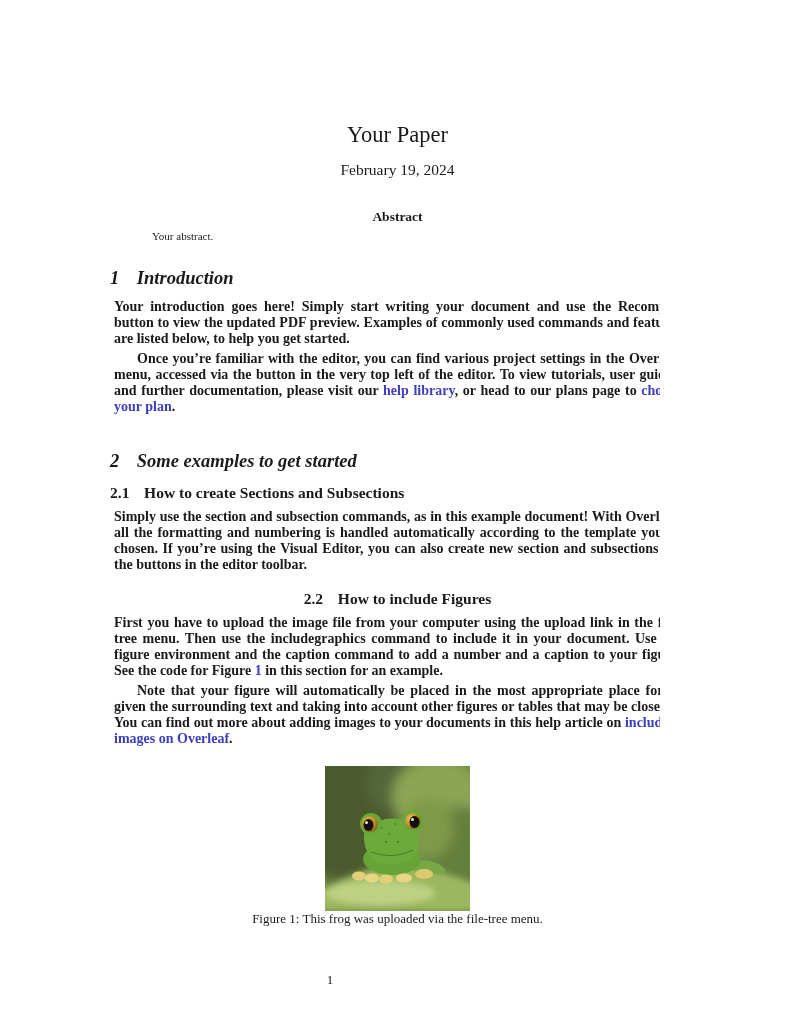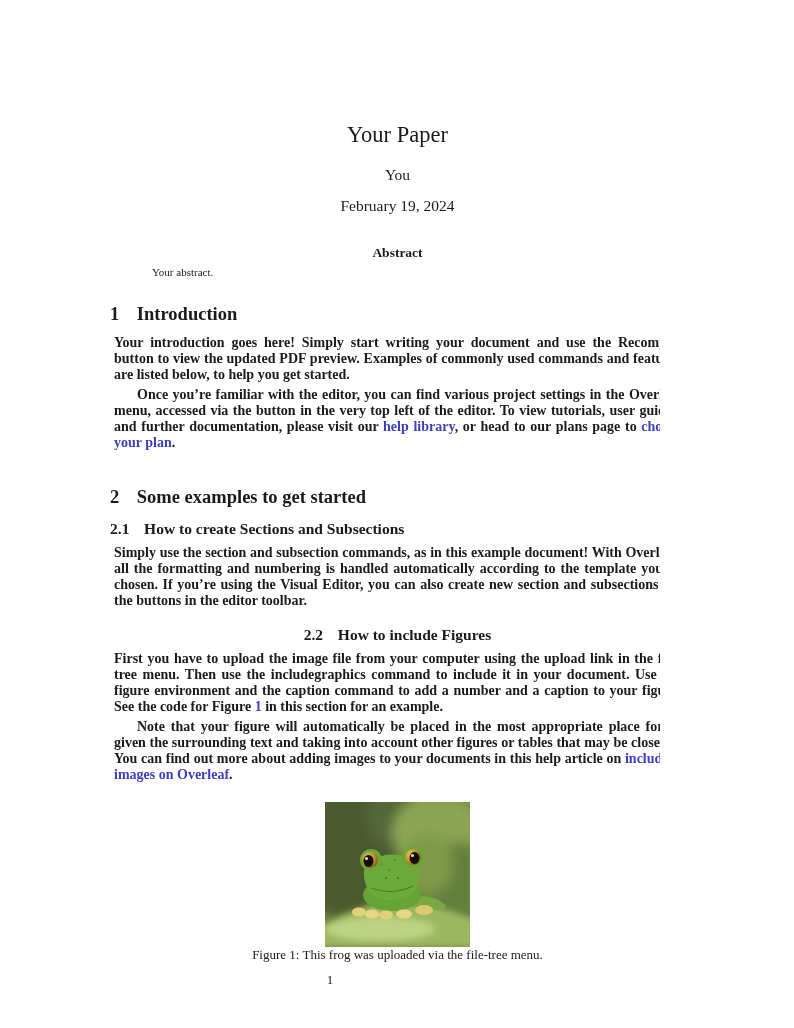--- a/index.html
+++ b/index.html
@@ -20,21 +20,21 @@
     position:absolute;
     left:110px;top:0;
     width:575px;
     padding-top:123px;
   }
   .title{margin:0;font-size:22.5px;line-height:24px;font-weight:400;text-align:center;}
   .author{margin:19px 0 0;font-size:15.5px;line-height:17px;text-align:center;}
   .date{margin:14px 0 0;font-size:15.5px;line-height:17px;text-align:center;}
   .abstract-heading{margin:31px 0 0;font-size:13.5px;line-height:15px;font-weight:700;text-align:center;}
   .abstract-text{margin:5px 31px 0;font-size:11px;line-height:15px;text-indent:11px;}
-  h2.section{margin:0;font-size:18.5px;line-height:22px;font-weight:700;}
+  h2.section{margin:0;font-size:18.5px;line-height:22px;font-weight:700;font-style:italic;}
   h2.section.s1{margin-top:23px;}
   h2.section.s2{margin-top:35px;}
   h3.subsection{margin:0;font-size:15.5px;line-height:18px;font-weight:700;}
   h3.subsection.s21{margin-top:12px;}
   h3.subsection.s22{margin-top:17px;text-align:center;}
   .secnum{display:inline-block;margin-right:0.95em;}
   p.body{margin:4px;font-size:14px;line-height:16px;text-align:justify;font-weight:bold;}
   p.body.first{margin-top:10px;}
   p.body.after-sub{margin-top:7px;}
   p.body.cont{text-indent:23px;}
@@ -44,21 +44,20 @@
   figcaption.caption{font-size:13px;line-height:15px;text-align:center;}
   .pageno{position:absolute;left:0;top:972px;width:100%;text-align:center;font-size:13px;line-height:15px;}
 </style>
 </head>
 <body>
 
 <div class="page">
   <div class="content">
 
     <h1 class="title">Your Paper</h1>
-    <div class="author">You</div>
     <div class="date">February 19, 2024</div>
 
     <div class="abstract-heading">Abstract</div>
     <p class="abstract-text">Your abstract.</p>
 
     <h2 class="section s1"><span class="secnum">1</span><span>Introduction</span></h2>
 
     <p class="body first">Your introduction goes here! Simply start writing your document and use the Recompile button to view the updated PDF preview. Examples of commonly used commands and features are listed below, to help you get started.</p>
 
     <p class="body cont"><span>Once you’re familiar with the editor, you can find various project settings in the Overleaf menu, accessed via the button in the very top left of the editor. To view tutorials, user guides, and further documentation, please visit our </span><a class="doclink">help library</a><span>, or head to our plans page to </span><a class="doclink">choose your plan</a><span>.</span></p>

